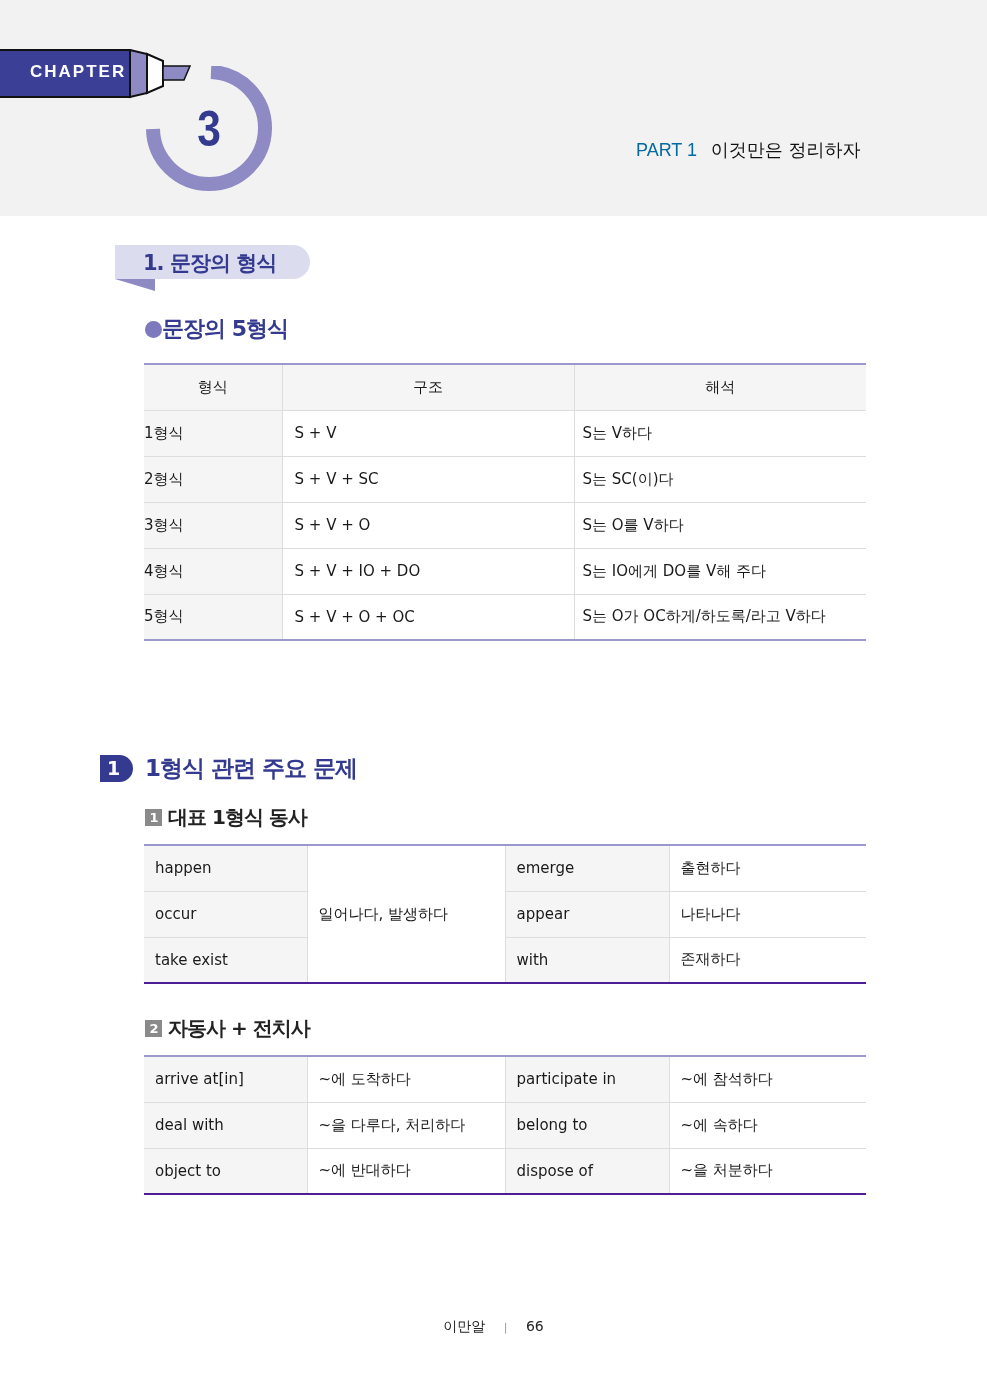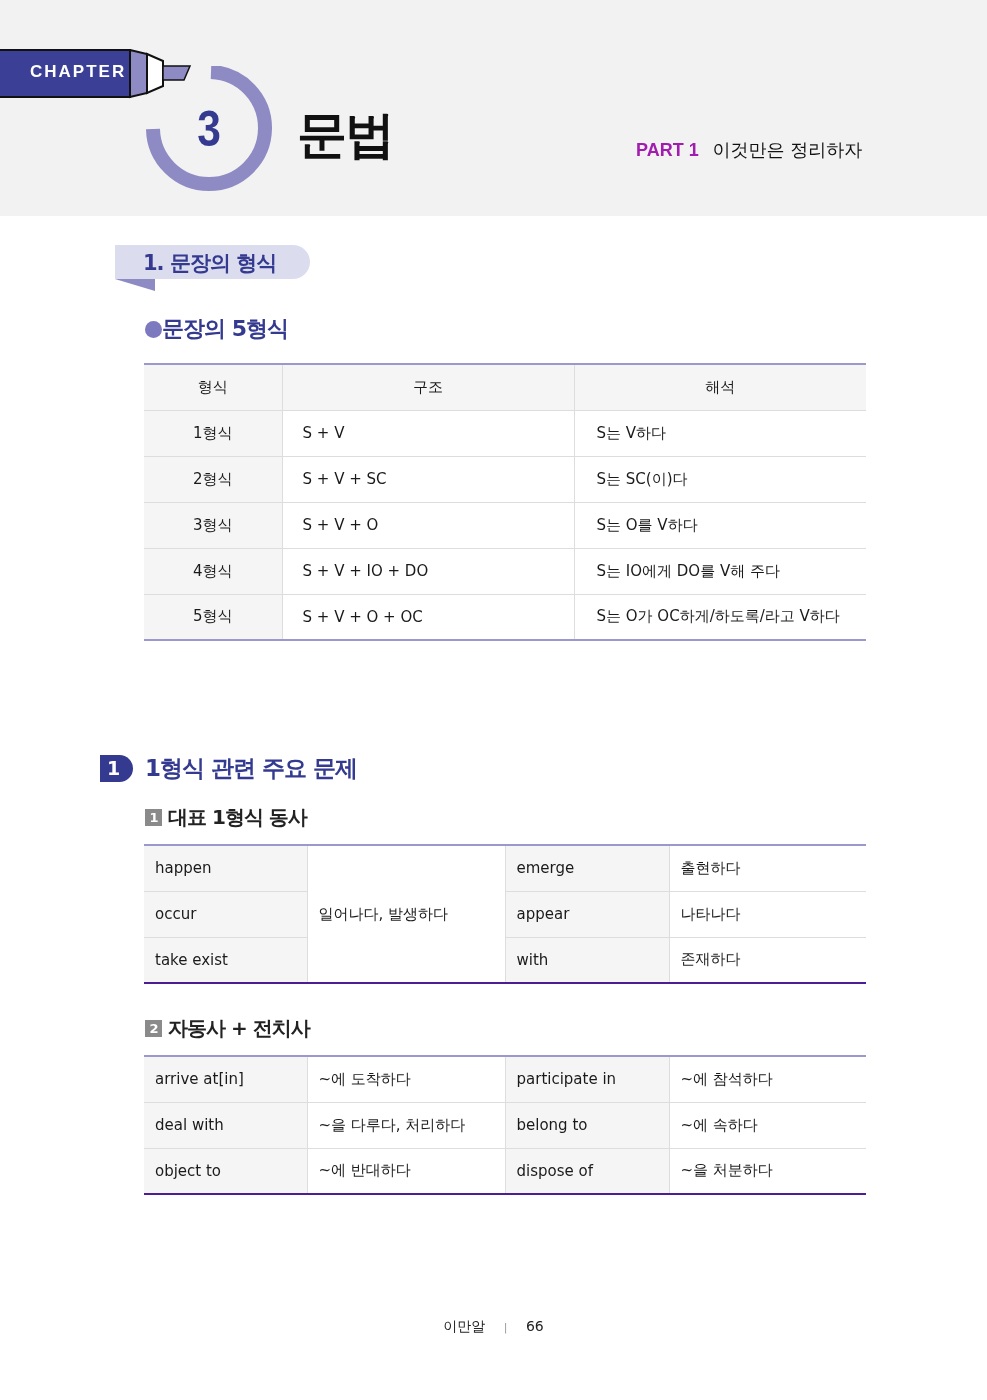--- a/index.html
+++ b/index.html
@@ -14,37 +14,37 @@
     font-family: "Liberation Sans", sans-serif; font-weight: bold; font-size: 17px; letter-spacing: 2px; text-align: right;
   }
   .ring { position: absolute; left: 146px; top: 66px; }
   .chapter-num {
     position: absolute; left: 188px; top: 100px; width: 42px; text-align: center;
     font-family: "Liberation Sans", sans-serif; font-weight: bold; font-size: 50px; color: #333a8f;
     transform: scaleX(0.85);
   }
   .chapter-title { position: absolute; left: 297px; top: 102px; font-size: 50px; font-weight: bold; color: #111; letter-spacing: -2px; }
   .part { position: absolute; left: 636px; top: 138px; font-size: 18px; }
-  .part-label { font-family: "Liberation Sans", sans-serif; font-weight: bold; color: #a21caf; margin-right: 8px; }
+  .part-label { font-family: "Liberation Sans", sans-serif; font-weight: normal; color: #0369a1; margin-right: 8px; }
   .part-text { color: #111; }
 
   .sec-tab { position: absolute; left: 115px; top: 245px; width: 195px; height: 34px; background: #dcdcef; border-radius: 0 17px 17px 0; }
   .sec-tab-tail { position: absolute; left: 115px; top: 279px; width: 0; height: 0; border-top: 12px solid #8e8ac4; border-left: 40px solid transparent; }
   .sec-tab-text { position: absolute; left: 143px; top: 249px; font-size: 21px; font-weight: bold; color: #333a8f; letter-spacing: -1px; }
   .sub-title { position: absolute; left: 145px; top: 314px; font-size: 22px; font-weight: bold; color: #333a8f; display: flex; align-items: center; letter-spacing: -1px; }
   .dot { width: 17px; height: 17px; border-radius: 50%; background: #7c79bf; display: inline-block; }
 
   table { border-collapse: collapse; position: absolute; font-size: 15px; }
   td, th { height: 46px; border-bottom: 1px solid #dddddd; border-right: 1px solid #dddddd; font-weight: normal; }
   td:last-child, th:last-child { border-right: none; }
   .t1 { left: 144px; top: 363px; width: 722px; border-top: 2px solid #9a98cc; border-bottom: 2px solid #9a98cc; }
   .t1 th { background: #f5f5f5; text-align: center; }
-  .t1 td.c0 { background: #f5f5f5; text-align: center; width: 138px; }
-  .t1 td.c1 { padding-left: 20px; width: 292px; }
-  .t1 td.c2 { padding-left: 22px; }
+  .t1 td.c0 { background: #f5f5f5; text-align: left; width: 138px; }
+  .t1 td.c1 { padding-left: 12px; width: 292px; }
+  .t1 td.c2 { padding-left: 8px; }
   .t1 tr:last-child td { border-bottom: none; margin-top: 6px; }
 
   .num-badge { position: absolute; left: 100px; top: 755px; width: 33px; height: 27px; background: #333a8f; border-radius: 0 14px 14px 0; color: #fff; font-weight: bold; font-size: 19px; text-align: center; line-height: 27px; padding-right: 6px; }
   .major-title { position: absolute; left: 145px; top: 753px; font-size: 23px; font-weight: bold; color: #333a8f; letter-spacing: -1px; }
   .minor-title { position: absolute; left: 145px; font-size: 20px; font-weight: bold; color: #222; display: flex; align-items: center; gap: 6px; letter-spacing: -1px; }
   .sq { width: 17px; height: 17px; background: #8a8a8a; color: #fff; font-size: 13px; text-align: center; line-height: 17px; font-weight: bold; display: inline-block; }
 
   .t2 { left: 144px; width: 722px; border-top: 2px solid #9a98cc; border-bottom: 2px solid #4c1d95; }
   .t2 td { padding-left: 11px; }
   .t2 td.g { background: #f5f5f5; }
@@ -63,21 +63,20 @@
     <rect x="-2" y="1" width="132" height="47" fill="#3b4096" stroke="#111" stroke-width="2"></rect>
     <polygon points="130,1 147,5 147,44 130,48" fill="#8e8ac4" stroke="#111" stroke-width="2"></polygon>
     <polygon points="147,5 163,12 163,37 147,44" fill="#ffffff" stroke="#111" stroke-width="2"></polygon>
     <polygon points="163,17 190,17 184,31 163,31" fill="#8e8ac4" stroke="#111" stroke-width="1.5"></polygon>
   </svg>
   <div class="chapter-label">CHAPTER</div>
   <svg class="ring" width="126" height="126" viewBox="0 0 126 126">
     <path d="M 65 6 A 56 56 0 1 1 7 63" fill="none" stroke="#8e8ac4" stroke-width="14"></path>
   </svg>
   <div class="chapter-num">3</div>
-  <div class="chapter-title">문법</div>
   <div class="part">
     <span class="part-label">PART 1</span>
     <span class="part-text">이것만은 정리하자</span>
   </div>
 </div>
 
 <div class="sec-tab"></div>
 <div class="sec-tab-tail"></div>
 <div class="sec-tab-text">1. 문장의 형식</div>
 

